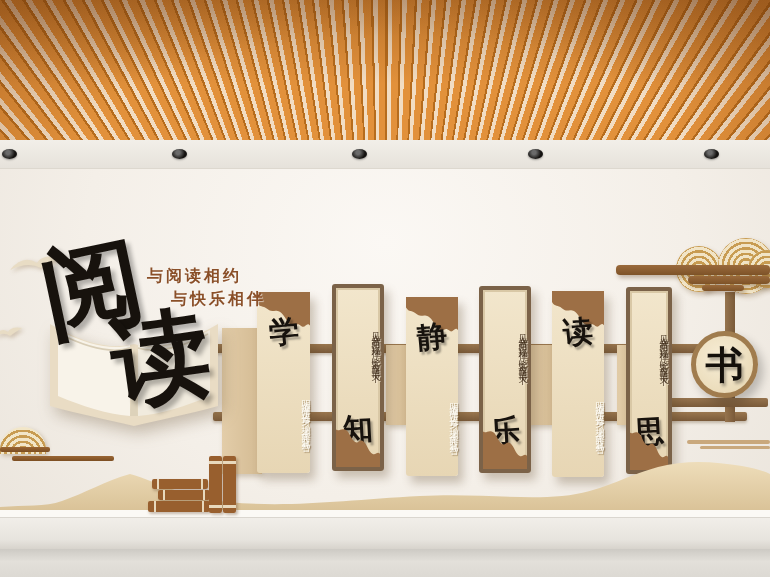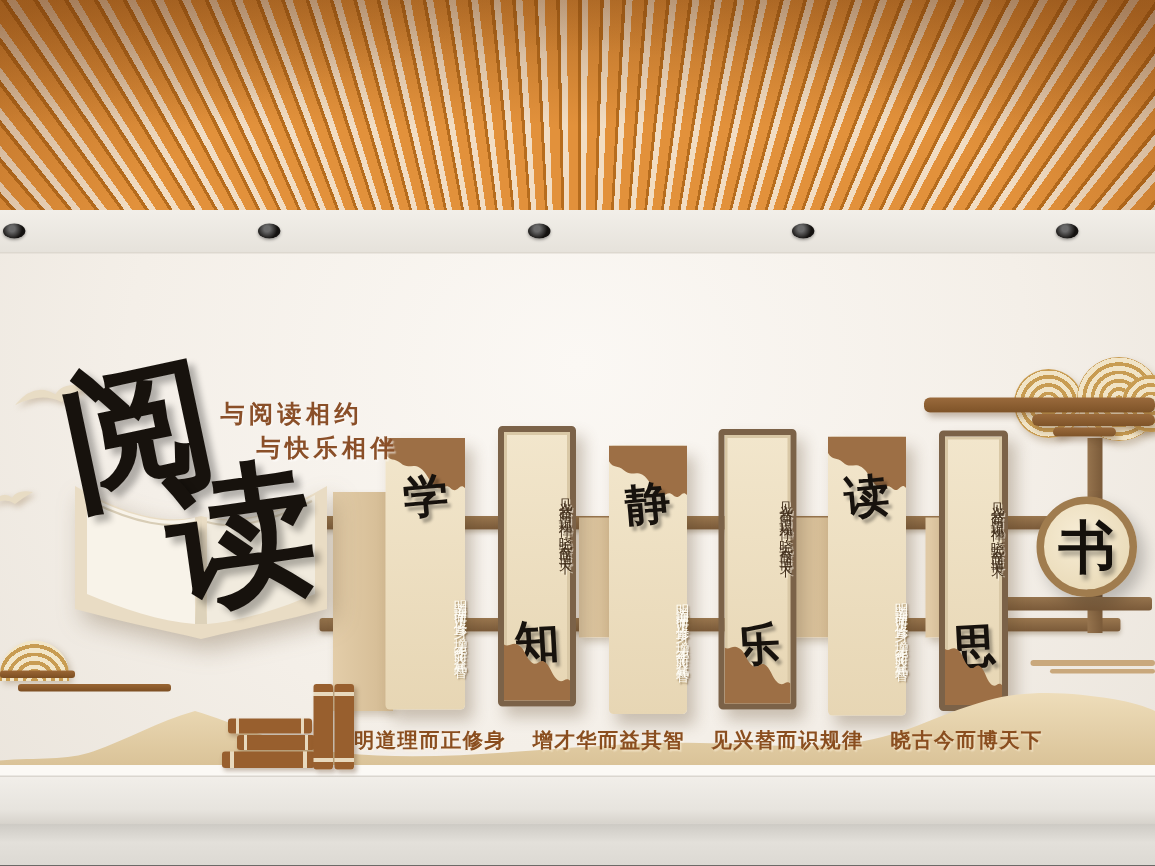--- a/index.html
+++ b/index.html
@@ -258,26 +258,20 @@
 
   <svg class="mountain" viewBox="0 0 770 62" preserveAspectRatio="none">
     <defs>
       <linearGradient id="gmount" x1="0" y1="0" x2="0" y2="1">
         <stop offset="0" stop-color="#eeddba"></stop>
           <stop offset="1" stop-color="#d7bf93"></stop>
       </linearGradient>
     </defs>
     <path d="M0,62 V52 C25,50 45,52 62,46 C85,38 105,26 130,19 C158,27 185,43 228,47 C290,53 345,45 420,41 C478,38 520,45 562,41 C602,37 622,22 658,12 C688,4 716,7 742,11 C754,13 764,16 770,19 V62 Z" fill="url(#gmount)"></path>
   </svg>
-  <div class="slogan">
-    <span>明道理而正修身</span>
-    <span>增才华而益其智</span>
-    <span>见兴替而识规律</span>
-    <span>晓古今而博天下</span>
-  </div>
   <div class="bookH bh1"></div>
   <div class="bookH bh2"></div>
   <div class="bookH bh3"></div>
   <div class="bookV bv1"></div>
   <div class="bookV bv2"></div>
 
   <div class="bench-top"></div>
   <div class="bench-front"></div>
   <div class="floor"></div>
 

